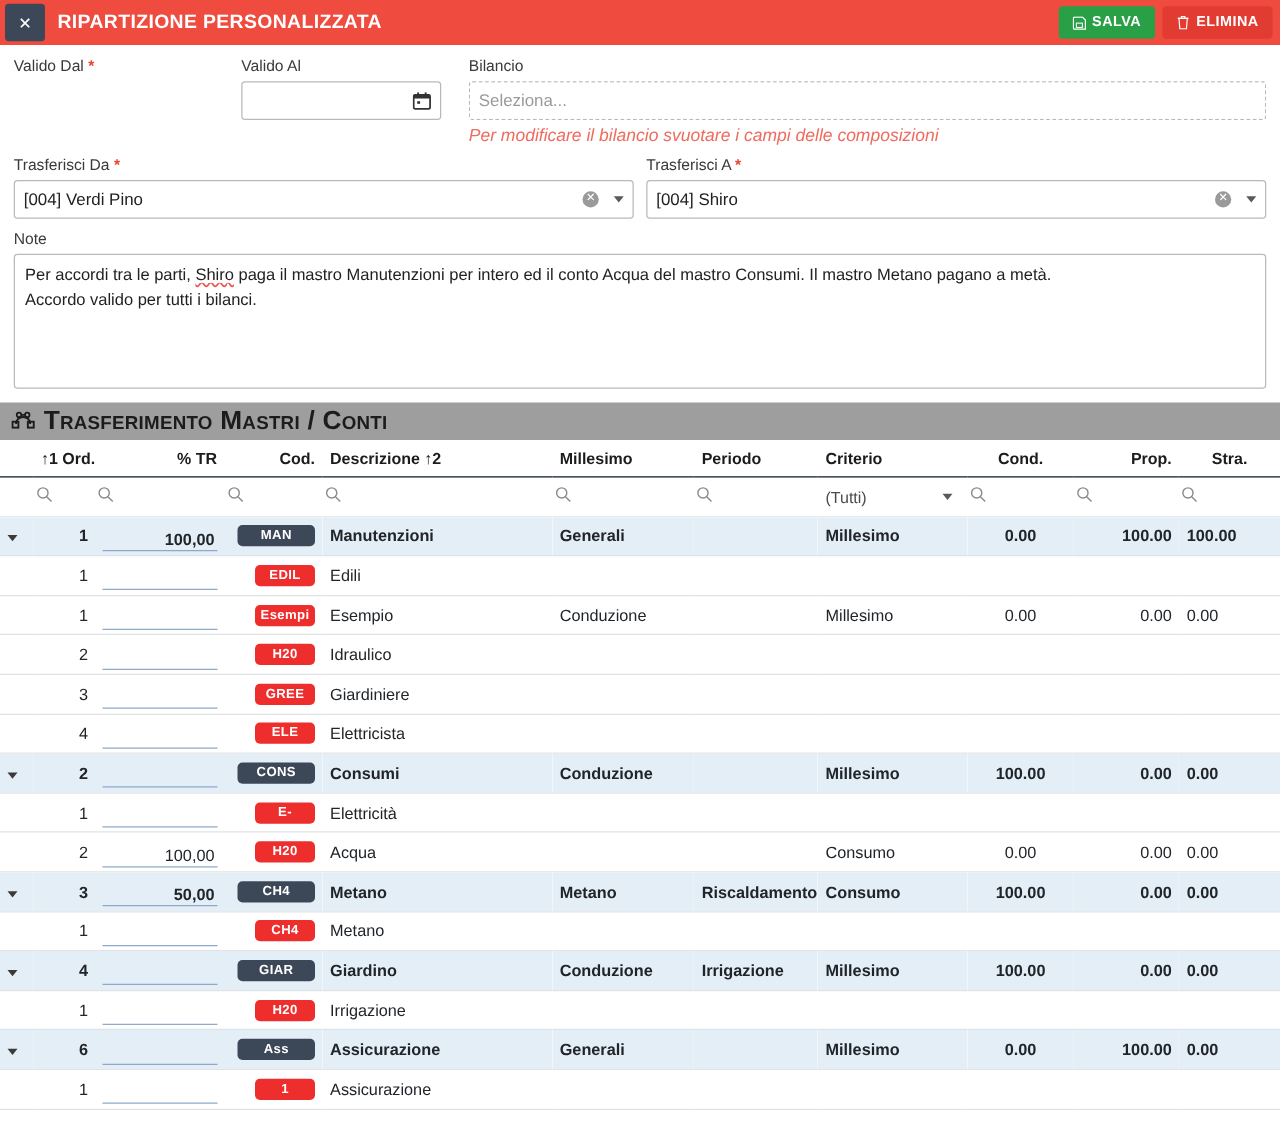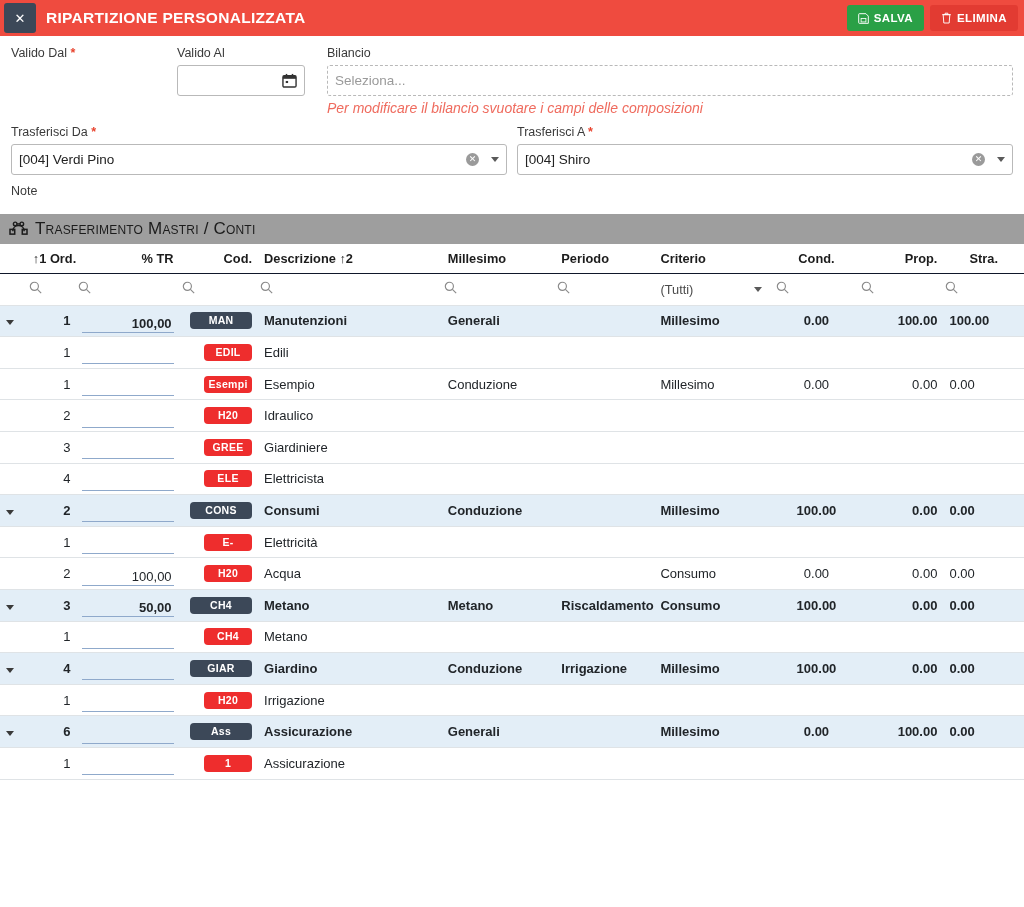--- a/index.html
+++ b/index.html
@@ -142,23 +142,23 @@
     height: 30px;
     background: #9e9e9e;
     display: flex;
     align-items: center;
     gap: 7px;
     padding: 0 9px;
     color: #1c1c1c;
     margin-top: 11px;
   }
   .section-title {
-    font-size: 17px;
+    font-size: 21px;
     font-variant: small-caps;
-    font-weight: normal;
+    font-weight: bold;
     letter-spacing: 0.2px;
   }
 
   
   table.grid {
     width: 100%;
     border-collapse: collapse;
     table-layout: fixed;
     font-size: 13px;
   }
@@ -266,21 +266,21 @@
 
 <div class="form">
 
   <div class="row">
     <div class="fld" style="width:160px">
       <div class="lbl">
         <span>Valido Dal</span> <span class="req">*</span>
       </div>
     </div>
 
-    <div class="fld" style="width:128px; margin-left:6px">
+    <div class="fld" style="width:160px; margin-left:22px">
       <div class="lbl">Valido Al</div>
       <div class="inp">
         <span class="val"></span>
         <span class="icon-btn">
           <svg width="15" height="15" viewBox="0 0 16 16">
               <rect x="1" y="3" width="14" height="12" rx="1.4" fill="none" stroke="#333" stroke-width="1.5"></rect>
               <rect x="1" y="3" width="14" height="3.2" fill="#333"></rect>
               <rect x="4" y="1" width="1.6" height="3" fill="#333"></rect>
               <rect x="10.4" y="1" width="1.6" height="3" fill="#333"></rect>
               <rect x="4" y="8.5" width="2.5" height="2.2" fill="#333"></rect>
@@ -316,20 +316,24 @@
       <div class="inp">
         <span class="val">[004] Shiro</span>
         <span class="clear-x">✕</span>
         <span class="caret"></span>
       </div>
     </div>
   </div>
 
   <div class="fld" style="margin-top:9px">
     <div class="lbl">Note</div>
+    <div class="note-area">
+      <span>Per accordi tra le parti, </span><span class="sq">Shiro</span><span> paga il mastro Manutenzioni per intero ed il conto Acqua del mastro Consumi. Il mastro Metano pagano a metà.</span><br>
+      <span>Accordo valido per tutti i bilanci.</span>
+    </div>
   </div>
 </div>
 
 <div class="section-head">
   <span>
     <svg width="19" height="17" viewBox="0 0 20 18">
       <path d="M4 13 C4 5, 16 5, 16 13" fill="none" stroke="#1c1c1c" stroke-width="1.6"></path>
       <rect x="1" y="11" width="5" height="5" fill="none" stroke="#1c1c1c" stroke-width="1.6"></rect>
       <rect x="14" y="11" width="5" height="5" fill="none" stroke="#1c1c1c" stroke-width="1.6"></rect>
       <circle cx="6.5" cy="5.2" r="1.9" fill="none" stroke="#1c1c1c" stroke-width="1.5"></circle>

